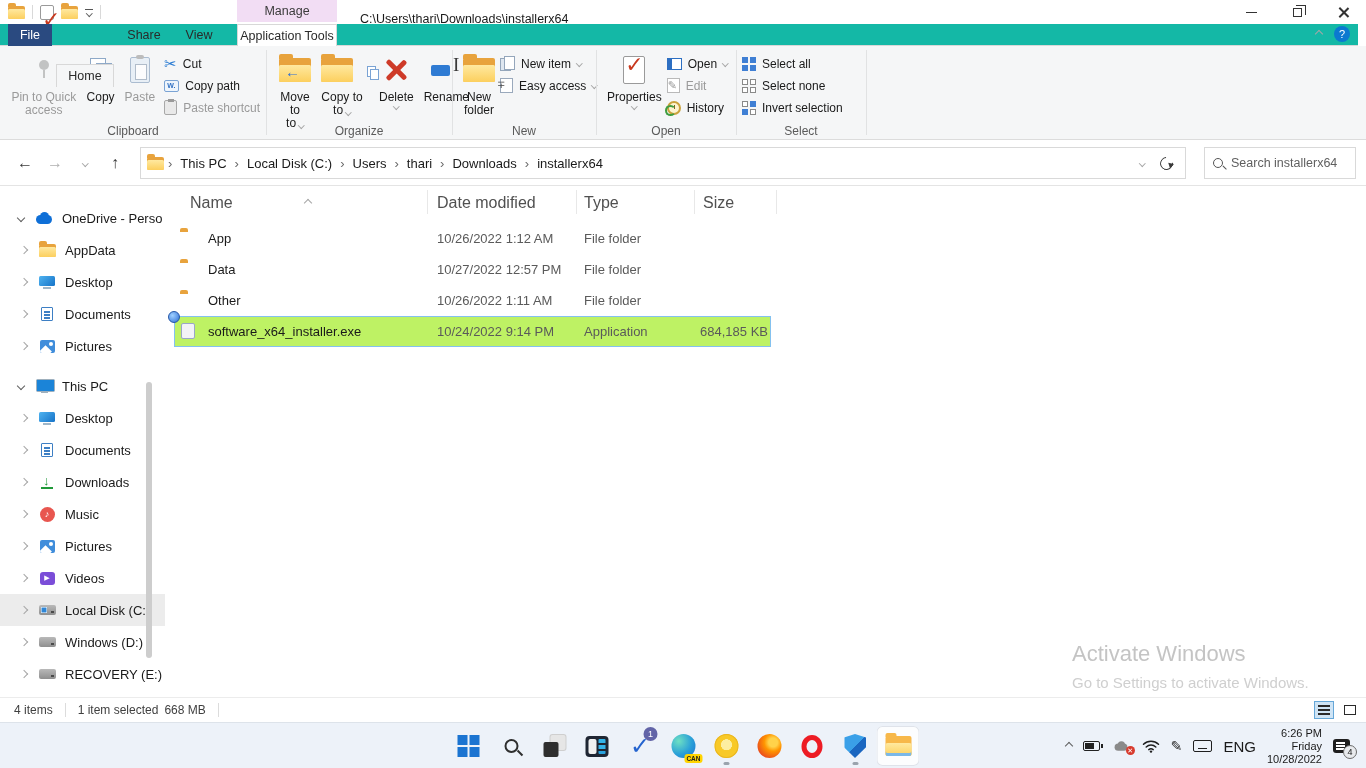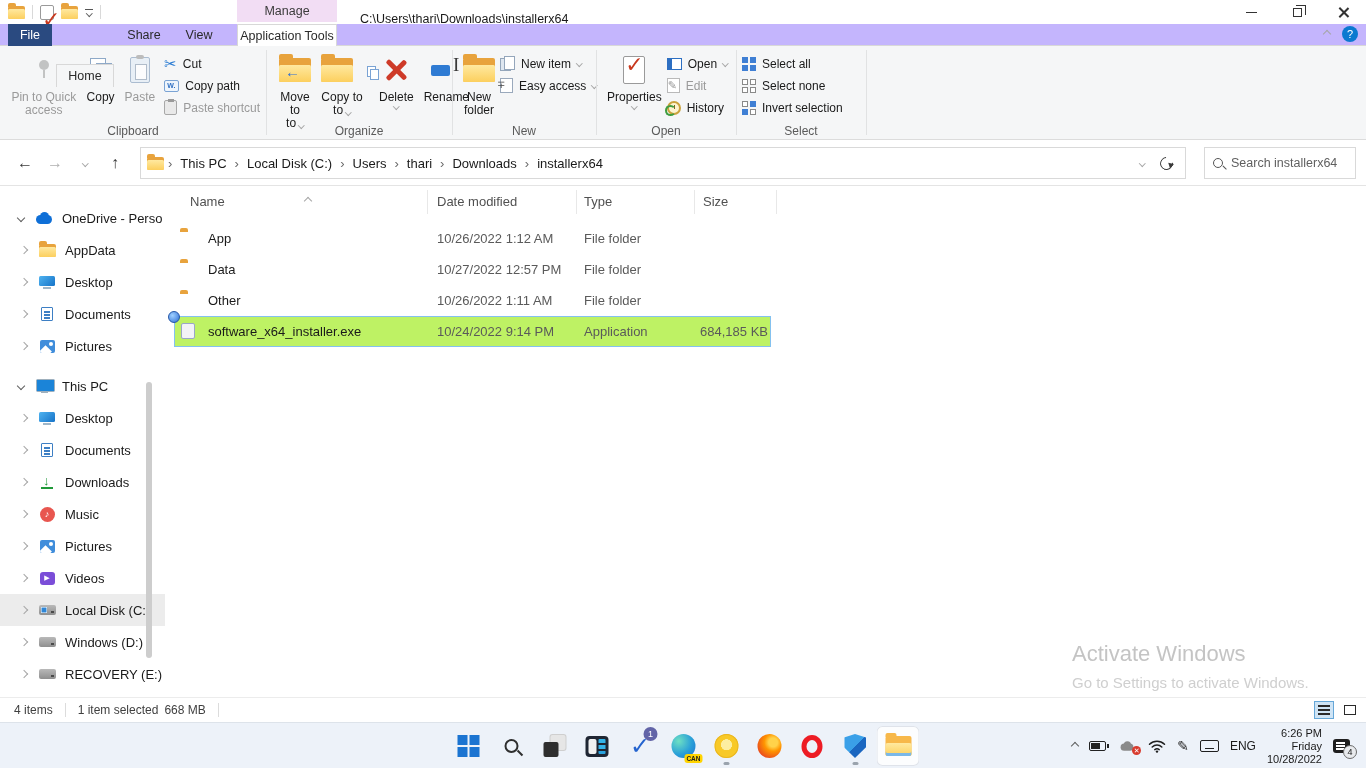--- a/index.html
+++ b/index.html
@@ -15,21 +15,21 @@
   .wincontrols { position:absolute; right:0; top:0; display:flex; }
   .wc { width:46px; height:24px; display:flex; align-items:center; justify-content:center; }
   .g-min { width:11px; height:1px; background:#333; }
   .g-restore { position:relative; width:9px; height:9px; border:1px solid #333; background:#fff; }
   .g-restore::before { content:""; position:absolute; left:2px; top:-4px; width:9px; height:9px; border:1px solid #333; border-left:none; border-bottom:none; }
   .g-close { position:relative; width:11px; height:11px; }
   .g-close::before,.g-close::after { content:""; position:absolute; left:5px; top:-1px; width:1.5px; height:13px; background:#333; }
   .g-close::before { transform:rotate(45deg); } .g-close::after { transform:rotate(-45deg); }
 
   
-  .tabrow { position:absolute; top:24px; left:0; right:0; height:22px; background:#c4b5fd; border-bottom:1px solid #d8d8d8;text-decoration:underline; }
+  .tabrow { position:absolute; top:24px; left:0; right:8px; height:22px; background:#14b8a6; border-bottom:1px solid #d8d8d8;text-decoration:underline; }
   .tab { position:absolute; top:0; height:22px; display:flex; align-items:center; justify-content:center; font-size:12.5px; color:#2a2a2a; }
   .tab-file { left:8px; width:44px; background:#2a4a80; color:#fff; }
   .tab-home { left:56px; width:58px; background:#f5f6f7; border:1px solid #d8d8d8; border-bottom:none; height:23px; z-index:2;margin-top:40px; }
   .tab-share { left:120px; width:48px; }
   .tab-view { left:175px; width:48px; }
   .tab-apptools { left:237px; width:100px; background:#fff; border:1px solid #d8d8d8; border-bottom:none; }
   .ribbon-ctrl { position:absolute; right:8px; top:2px; display:flex; align-items:center; gap:12px; }
   .help-dot { width:16px; height:16px; border-radius:50%; background:#0b79d0; color:#fff; font-size:11px; display:flex; align-items:center; justify-content:center; }
 
   
@@ -159,21 +159,21 @@
   .icn-disk { position:relative; width:17px; height:10px; background:linear-gradient(#b9b9b9,#8f8f8f); border-radius:2px; }
   .icn-disk::after { content:""; position:absolute; right:2px; bottom:2px; width:3px; height:2px; background:#4a4a4a; }
   .icn-disk.win::before { content:""; position:absolute; left:2px; top:2px; width:6px; height:6px; background:
       linear-gradient(#2f86d6,#2f86d6); box-shadow:inset 0 0 0 0.5px #fff; }
   .icn-exe { position:relative; width:16px; height:16px; }
   .icn-exe::before { content:""; position:absolute; left:1px; top:0; width:12px; height:14px; background:#f3f3f7; border:1px solid #9aa7c7; border-radius:2px; }
   .icn-exe::after { content:""; position:absolute; right:0; bottom:0; width:10px; height:10px; border-radius:50%; background:radial-gradient(circle at 35% 35%,#9fd0ff,#2f6fd6); border:1px solid #2456a8; }
 
   
   .filepane { position:absolute; left:165px; top:0; right:0; height:100%; }
-  .lheaders { position:relative; height:32px; font-size:13px; color:#505050; }
+  .lheaders { position:relative; height:32px; font-size:16px; color:#505050; }
   .lh { position:absolute; top:8px; }
   .lh-name { left:25px; } .lh-date { left:272px; } .lh-type { left:419px; } .lh-size { left:538px; }
   .lh-sep { position:absolute; top:4px; height:24px; width:1px; background:#e8e8e8; }
   .sortcaret { position:absolute; left:140px; top:6px; }
   .lrows { position:relative; margin-top:5px; }
   .lrow { position:relative; height:31px; margin-left:9px; width:597px; }
   .lrow.sel { background:#bef264; box-shadow:inset 0 0 0 1px #84c1ef; }
   .lrow .fic { position:absolute; left:6px; top:8px; }
   .lrow .fname { position:absolute; left:34px; top:8px; }
   .lrow .fdate { position:absolute; left:263px; top:8px; color:#5a5a5a; }
@@ -226,21 +226,21 @@
   .tray { position:absolute; right:8px; top:0; height:46px; display:flex; align-items:center; gap:11px; }
   .tr-ic { display:flex; align-items:center; justify-content:center; }
   .ic-batt { position:relative; width:17px; height:10px; border:1.2px solid #222; border-radius:2px; }
   .ic-batt::before { content:""; position:absolute; right:-4px; top:2px; width:2px; height:4px; background:#222; }
   .ic-batt::after { content:""; position:absolute; left:1px; top:1px; bottom:1px; width:9px; background:#222; }
   .cloudx { position:relative; }
   .cloudx .xb { position:absolute; right:-4px; bottom:-3px; width:9px; height:9px; border-radius:50%; background:#d83b2e; color:#fff; font-size:7px; display:flex; align-items:center; justify-content:center; }
   .ic-pen { font-size:14px; color:#1f1f1f; }
   .ic-kbd { position:relative; width:19px; height:12px; border:1.3px solid #1f1f1f; border-radius:2px; }
   .ic-kbd::after { content:""; position:absolute; left:4px; bottom:2px; width:9px; height:1.5px; background:#1f1f1f; }
-  .tr-lang { font-size:12px; color:#1a1a1a; }
+  .tr-lang { font-size:15px; color:#1a1a1a; }
   .tr-clock { font-size:11px; line-height:13px; text-align:right; color:#1a1a1a; }
   .ic-notif { position:relative; width:17px; height:14px; background:#1f1f1f; border-radius:3px; }
   .ic-notif::before { content:""; position:absolute; left:3px; top:3px; width:9px; height:1.5px; background:#fff; box-shadow:0 3px 0 #fff, 0 6px 0 #fff; }
   .ic-notif::after { content:""; position:absolute; left:1px; bottom:-3px; border:3px solid transparent; border-top-color:#1f1f1f; }
   .notif-badge { position:absolute; right:-7px; bottom:-6px; width:14px; height:14px; border-radius:50%; background:#e8eaed; border:1px solid #6a6a6a; color:#1a1a1a; font-size:9px; display:flex; align-items:center; justify-content:center; }
 </style>
 </head>
 <body>
 
 <div class="screen">

